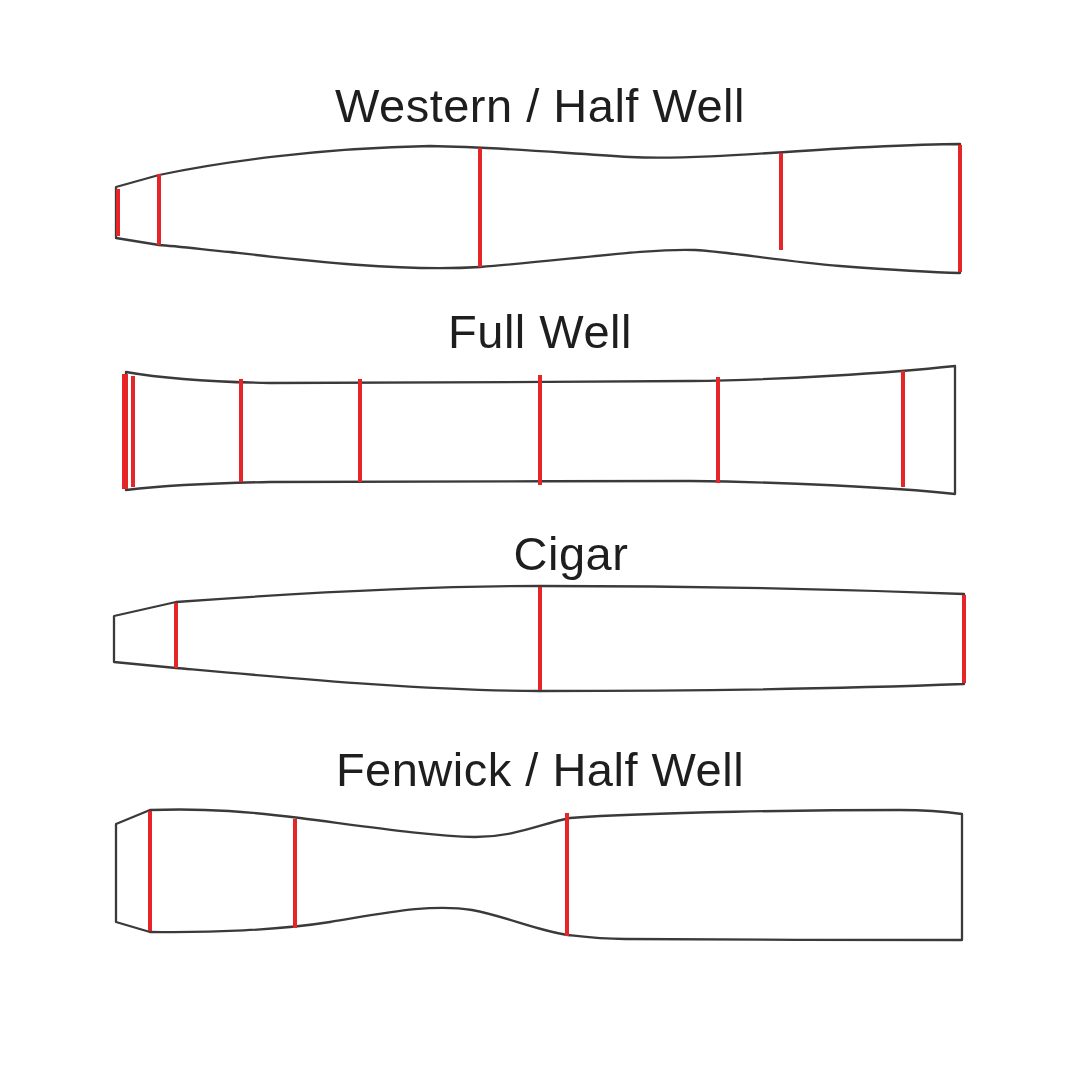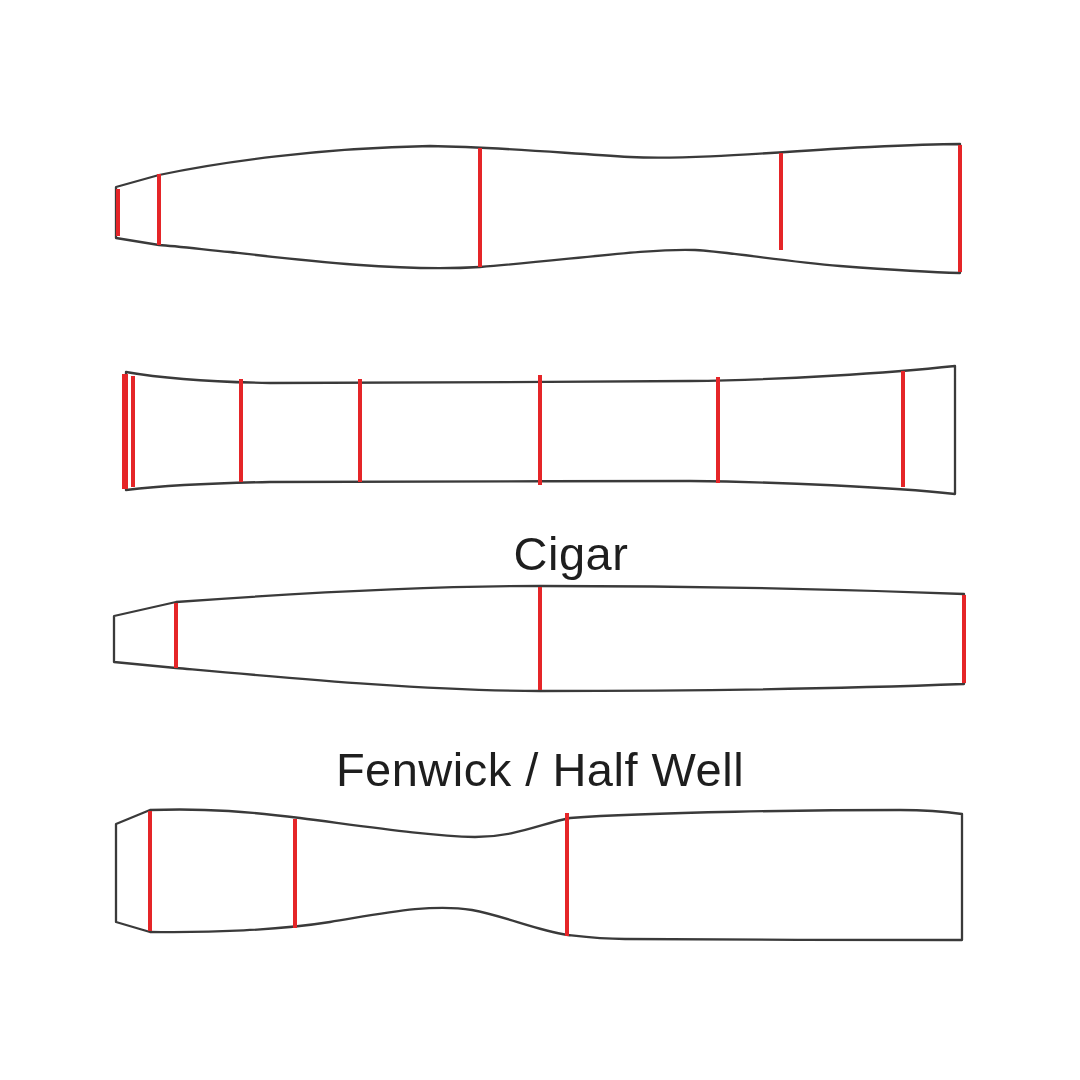--- a/index.html
+++ b/index.html
@@ -58,18 +58,20 @@
       <path d="M114,616 L176,602 C300,593 430,586 540,586 C690,586 860,590 964,594 L964,684 C860,688 690,691 540,691 C430,691 300,679 176,668 L114,662 Z" fill="#ffffff" stroke="#3a3a3a" stroke-width="2.3" stroke-linejoin="round"></path>
       <line x1="176" x2="176" y1="603" y2="668" stroke="#e52528" stroke-width="4"></line>
       <line x1="540" x2="540" y1="587" y2="690" stroke="#e52528" stroke-width="4"></line>
       <line x1="964" x2="964" y1="595" y2="683" stroke="#e52528" stroke-width="4"></line>
       <path d="M116,824 L150,810 C210,808 250,812 300,818 C370,827 430,836 475,837 C515,837 540,824 570,818 C650,812 820,810 900,810 C925,810 948,812 962,814 L962,940 C880,940 700,940 625,939 C600,939 585,937 568,935 C535,930 505,916 472,910 C430,903 380,914 330,922 C280,930 210,933 150,932 L116,922 Z" fill="#ffffff" stroke="#3a3a3a" stroke-width="2.3" stroke-linejoin="round"></path>
       <line x1="150" x2="150" y1="811" y2="931" stroke="#e52528" stroke-width="4"></line>
       <line x1="295" x2="295" y1="819" y2="928" stroke="#e52528" stroke-width="4"></line>
       <line x1="567" x2="567" y1="813" y2="936" stroke="#e52528" stroke-width="4"></line>
     </svg>
 
+  <div class="title t1">Western / Half Well</div>
 
+  <div class="title t2">Full Well</div>
 
   <div class="title t3">Cigar</div>
 
   <div class="title t4">Fenwick / Half Well</div>
 </div>
 
 </body></html>

